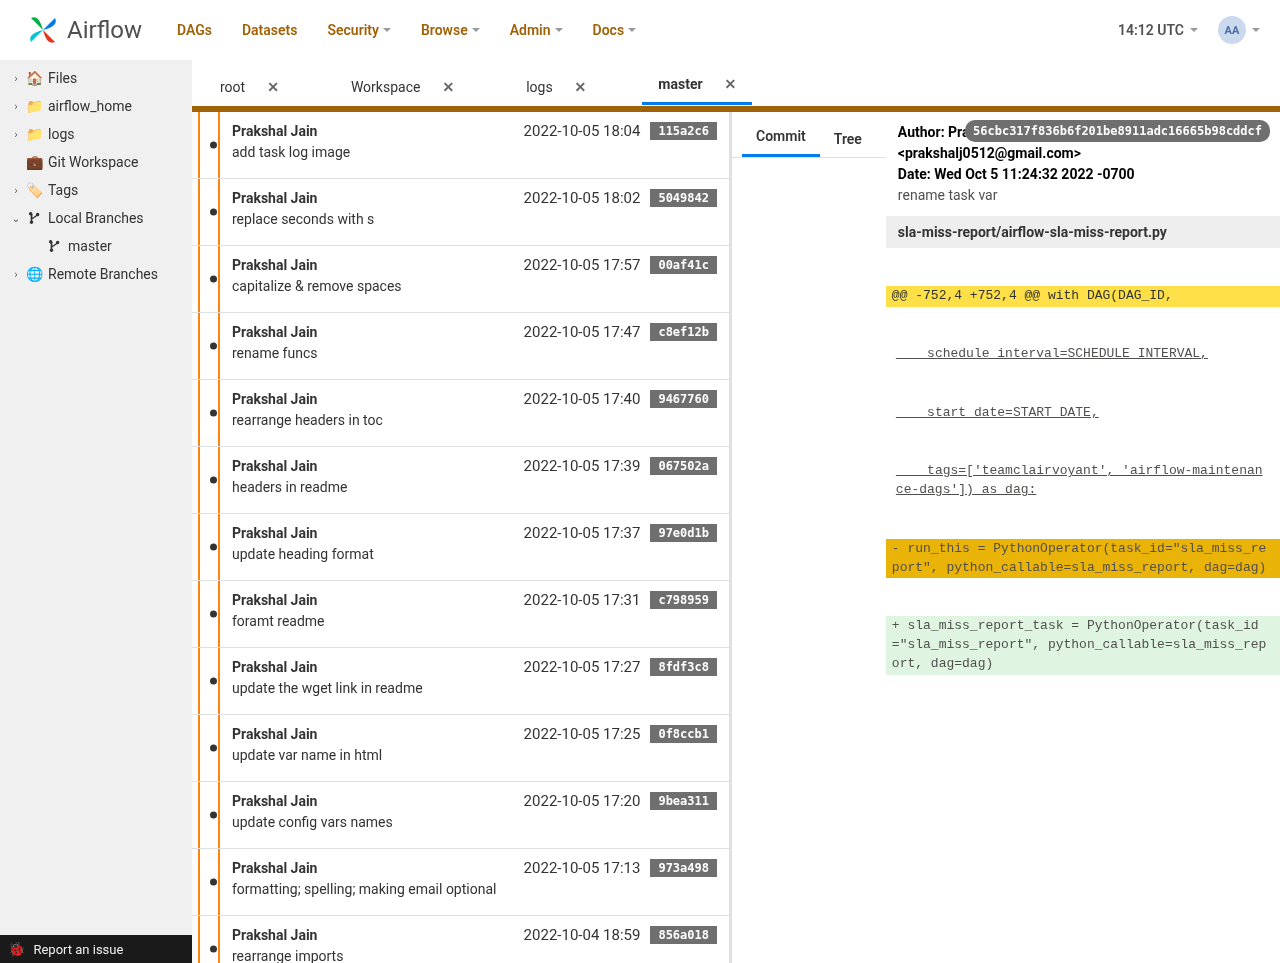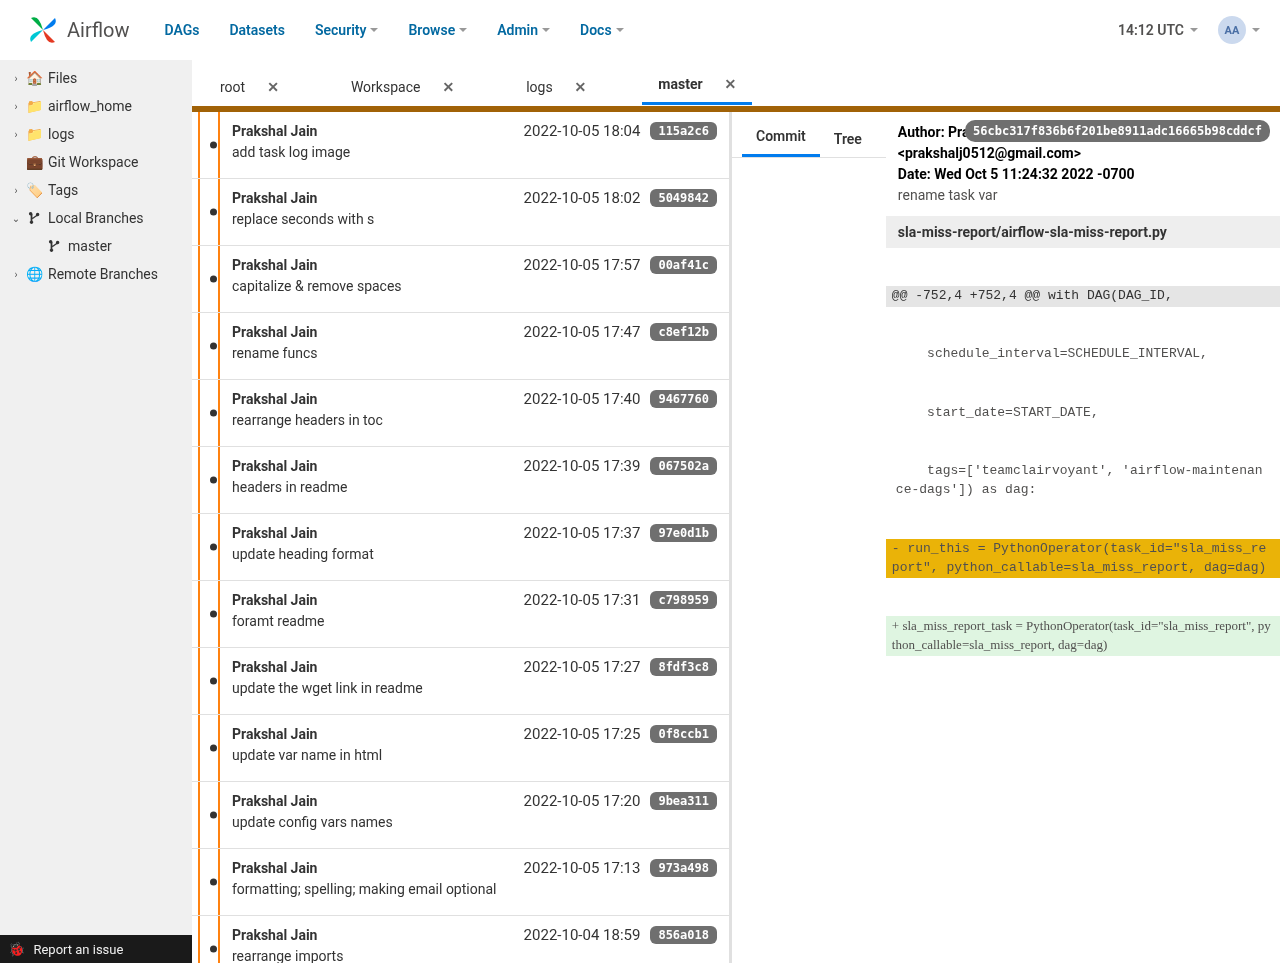--- a/index.html
+++ b/index.html
@@ -2,23 +2,23 @@
 <html><head>
 <meta charset="utf-8">
 <style>
   * { box-sizing: border-box; margin: 0; padding: 0; }
   html, body { height: 100%; font-family: -apple-system, BlinkMacSystemFont, "Segoe UI", Roboto, "Helvetica Neue", Arial, sans-serif; font-size: 14px; color: #51504f; }
   body { display: flex; flex-direction: column; overflow: hidden; }
 
   
   .navbar { height: 60px; display: flex; align-items: center; padding: 0 20px 0 25px; background: #fff; }
   .logo { display: flex; align-items: center; margin-right: 35px; }
-  .logo-text { font-size: 20px; color: #51504f; margin-left: 6px; }
+  .logo-text { font-size: 24px; color: #51504f; margin-left: 6px; }
   .nav-items { display: flex; gap: 30px; }
-  .nav-item { color: #0369a1; font-weight: 600; cursor: pointer; display: flex; align-items: center; gap: 2px; }
+  .nav-item { color: #a16207; font-weight: 600; cursor: pointer; display: flex; align-items: center; gap: 2px; }
   .caret-down { width: 0; height: 0; border-left: 4px solid transparent; border-right: 4px solid transparent; border-top: 4px solid #999; margin-left: 2px; }
   .navbar-right { margin-left: auto; display: flex; align-items: center; gap: 20px; }
   .time { font-weight: 600; color: #51504f; display: flex; align-items: center; gap: 4px; }
   .avatar { width: 28px; height: 28px; border-radius: 50%; background: #cbd9ee; color: #4a6fa5; display: flex; align-items: center; justify-content: center; font-size: 11px; font-weight: 700; }
 
   
   .main { flex: 1; display: flex; min-height: 0; }
 
   
   .sidebar { width: 192px; background: #f0f0f0; display: flex; flex-direction: column; font-size: 14px; color: #333; }
@@ -47,38 +47,38 @@
   .commits { width: 540px; border-right: 3px solid #e0e0e0; overflow-y: auto; position: relative; }
   .commit { display: flex; border-bottom: 1px solid #e0e0e0; min-height: 67px; }
   .gutter { width: 40px; position: relative; flex-shrink: 0; }
   .line-l { position: absolute; top: 0; bottom: 0; width: 2px; background: #ff8210; left: 6px; }
   .line-r { position: absolute; top: 0; bottom: 0; width: 2px; background: #ff8210; left: 26px; }
   .dot { position: absolute; width: 7px; height: 7px; border-radius: 50%; background: #333; left: 18px; top: 50%; transform: translateY(-50%); }
   .commit-body { flex: 1; padding: 10px 12px 10px 0; display: flex; flex-direction: column; gap: 4px; min-width: 0; }
   .commit-top { display: flex; align-items: center; gap: 10px; }
   .author { font-weight: 700; color: #333; flex: 1; }
   .date { color: #333; font-size: 15px; }
-  .hash { background: #6f6f6f; color: #fff; border-radius: 6px; font-family: "SFMono-Regular", Consolas, monospace; font-size: 12px; padding: 2px 8px; font-weight: 700; }
+  .hash { background: #6f6f6f; color: #fff; border-radius: 0; font-family: "SFMono-Regular", Consolas, monospace; font-size: 12px; padding: 2px 8px; font-weight: 700; }
   .msg { color: #333; }
 
   
   .diff { flex: 1; display: flex; min-width: 0; overflow: hidden; }
   .diff-tabs { height: 46px; display: flex; align-items: flex-end; padding: 0 10px; border-bottom: 1px solid #e0e0e0; }
   .diff-tab { padding: 12px 14px 10px; color: #333; font-weight: 600; cursor: pointer; }
   .diff-tab.active { border-bottom: 3px solid #017cee; }
   .diff-body { flex: 1; overflow: auto; }
   .meta { padding: 10px 12px; line-height: 1.5; position: relative; }
   .meta strong { font-weight: 700; color: #000; }
   .full-hash { position: absolute; top: 8px; right: 10px; background: #6f6f6f; color: #fff; border-radius: 10px; font-family: "SFMono-Regular", Consolas, monospace; font-size: 12px; padding: 2px 8px; font-weight: 700; }
   .file-hdr { background: #eeeeee; padding: 8px 12px; font-weight: 700; color: #333; }
   .code { font-family: "SFMono-Regular", Consolas, "Liberation Mono", Menlo, monospace; font-size: 13px; line-height: 1.45; white-space: pre-wrap; word-break: break-all; }
-  .hunk { background: #e5e5e5; color: #333; padding: 1px 6px; }
-  .ctx { padding: 1px 10px; }
+  .hunk { background: #fde047; color: #333; padding: 1px 6px; }
+  .ctx { padding: 1px 10px; text-decoration: underline; }
   .del { background: #eab308; padding: 1px 6px; }
-  .add { background: #dff5e1; padding: 1px 6px; font-family: Liberation Serif, serif; }
+  .add { background: #dff5e1; padding: 1px 6px; }
 
   
   svg { display: block; }
 </style>
 </head>
 <body>
 
 <div class="navbar">
   <div class="logo">
     <svg width="36" height="36" viewBox="0 0 36 36">

